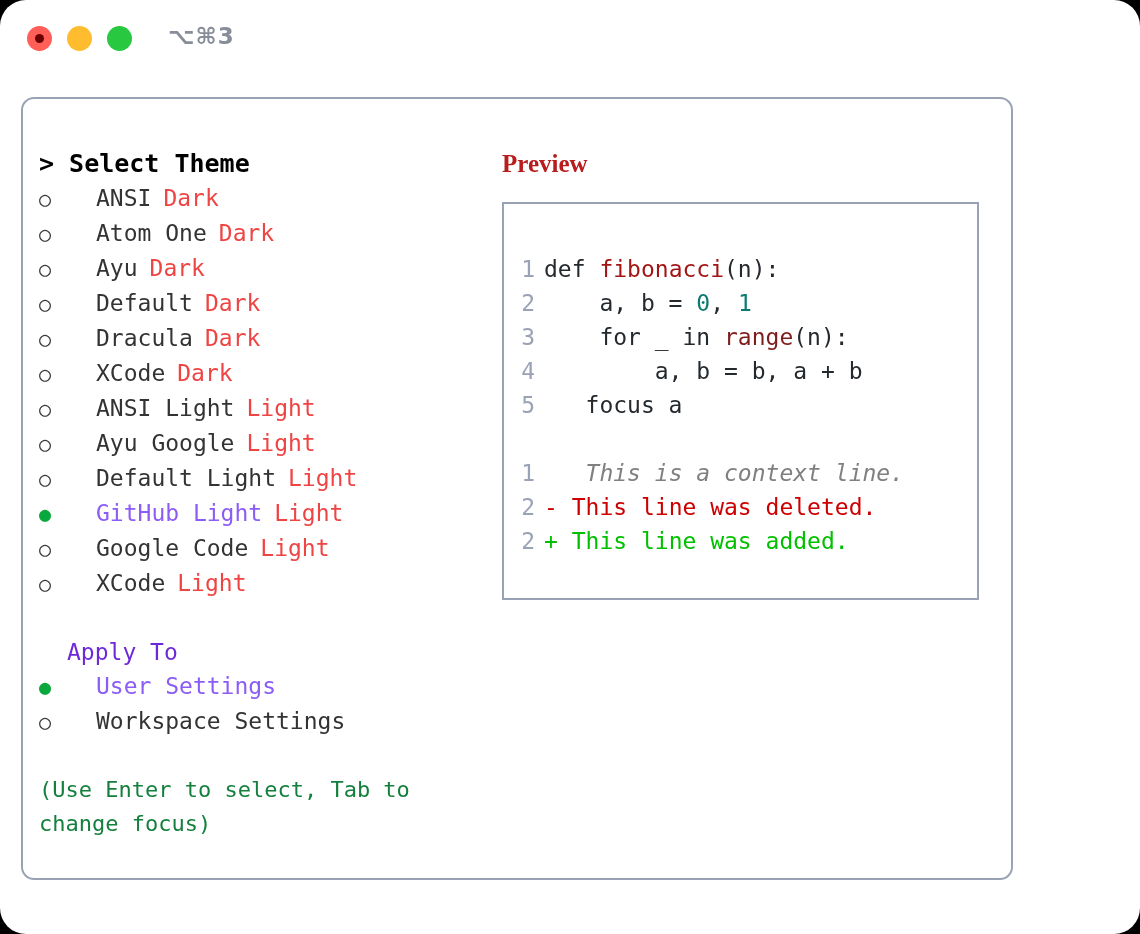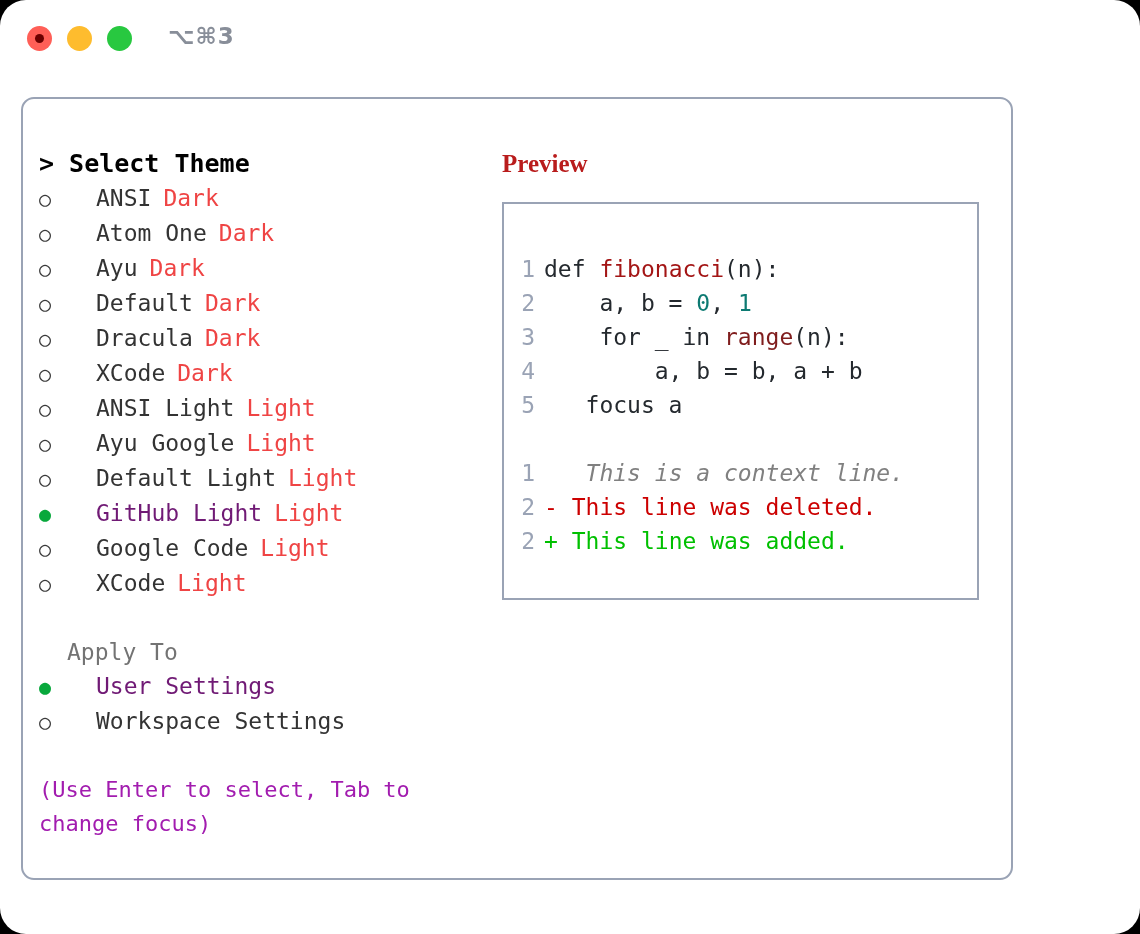--- a/index.html
+++ b/index.html
@@ -110,40 +110,40 @@
     white-space: pre;
   }
   .opt-marker {
     width: 25px;
     flex: none;
     color: #3a3a3a;
     font-size: 20px;
   }
   .opt-row.selected .opt-marker { color: #08a83c; }
   .opt-label { color: #333333; margin-left: 32px; }
-  .opt-row.selected .opt-label { color: #701a75; }
+  .opt-row.selected .opt-label { color: #8b5cf6; }
   .opt-tag {
     color: #ef4444;
     margin-left: 12px;
   }
 
   .section-gap { height: 34px; }
 
   .apply-header {
     font-size: 23px;
-    color: #737373;
+    color: #6d28d9;
     line-height: 34px;
     padding-left: 28px;
     white-space: pre;
   }
 
   .hint {
     margin-top: 34px;
     font-size: 22px;
-    color: #a21caf;
+    color: #15803d;
     line-height: 34px;
     width: 400px;
   }
 
   
   .right-col {
     position: absolute;
     left: 479px;
     top: 48px;
     width: 490px;

